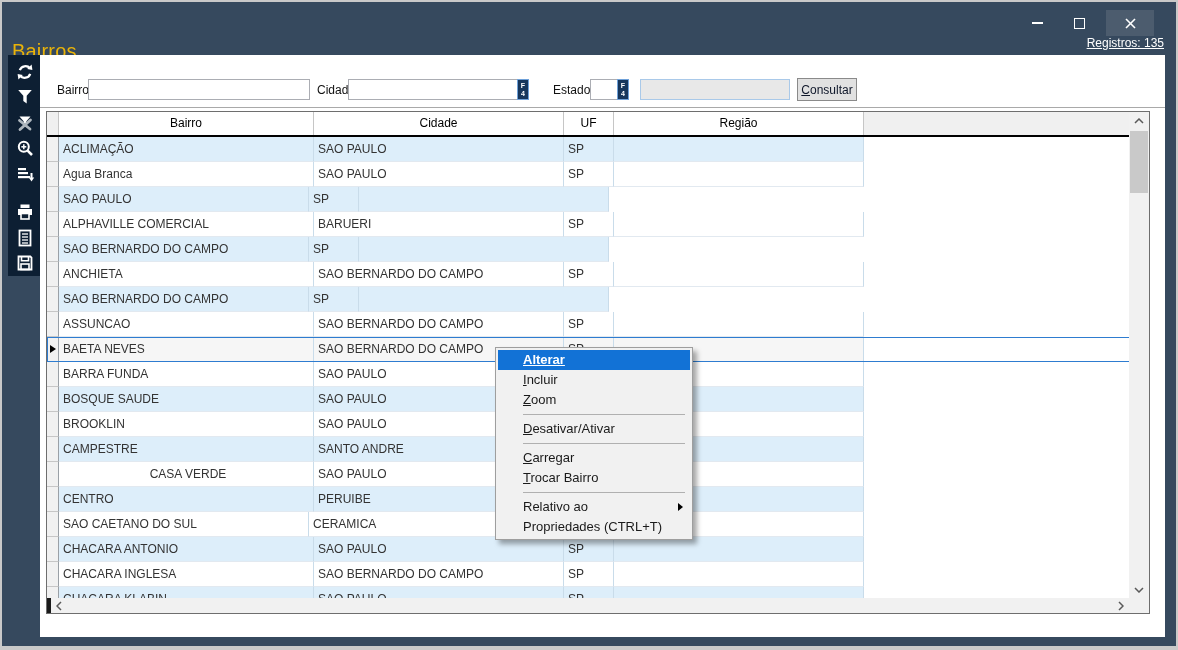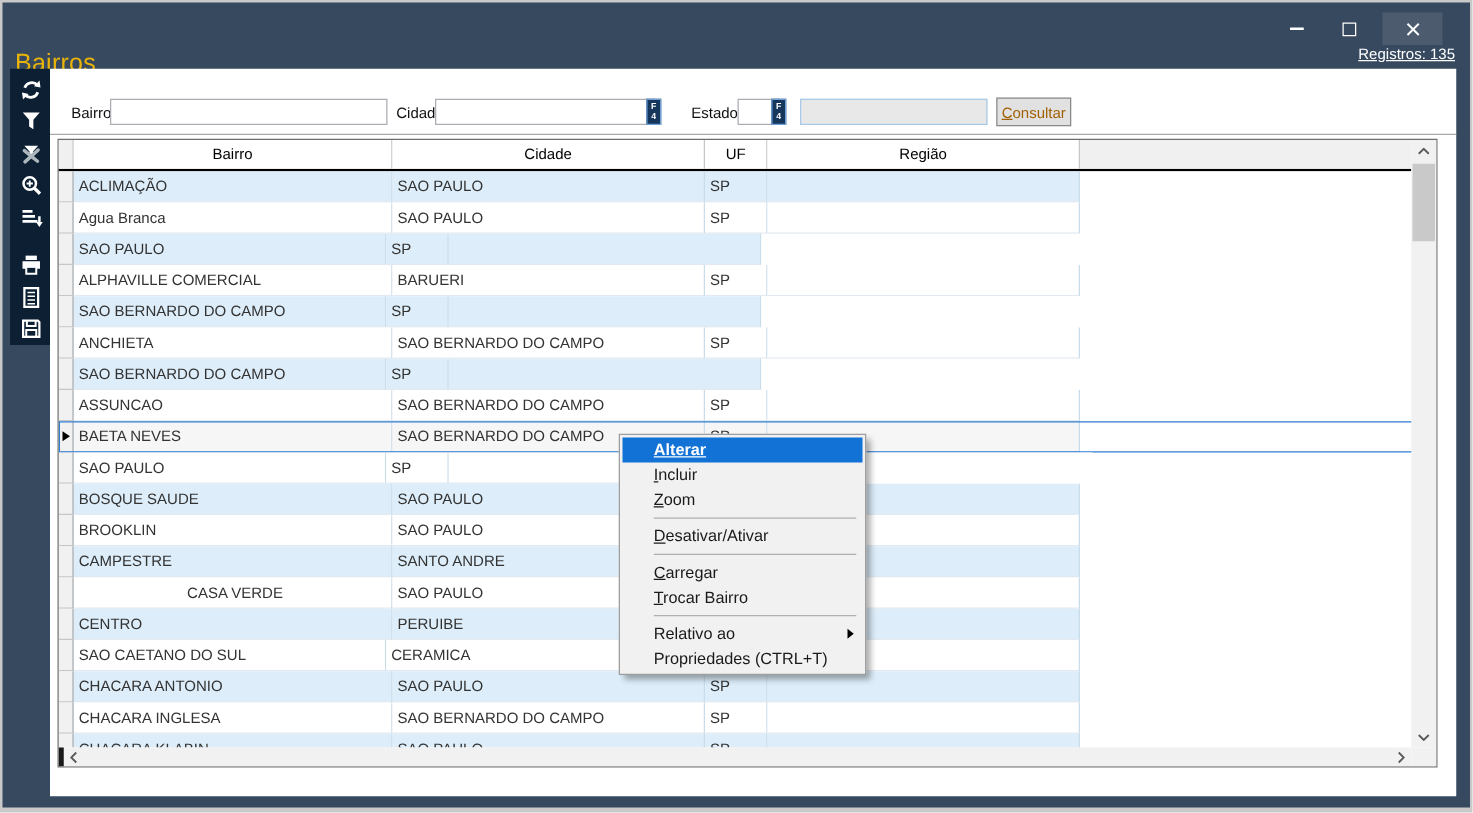--- a/index.html
+++ b/index.html
@@ -26,21 +26,21 @@
   .content{position:absolute;left:38px;top:53px;width:1125px;height:582px;background:#fff;}
   .flabel{position:absolute;font-size:12px;color:#111;top:28px;}
   .tinput{position:absolute;top:24px;height:19px;border:1px solid #ABADB3;font-size:12px;
           padding:0 3px;font-family:"Liberation Sans",sans-serif;}
   .f4{position:absolute;top:24px;width:12px;height:21px;background:#16365C;color:#fff;
       border:1px solid #6FA1D9;box-sizing:border-box;font-size:7px;line-height:8px;
       text-align:center;padding-top:2px;font-weight:bold;cursor:pointer;}
   .disabled-input{background:#E8E8E8;border:1px solid #A9C9E9;}
   .consultar{position:absolute;left:757px;top:23px;width:60px;height:23px;background:#E1E1E1;
              border:1px solid #8a8a8a;font-size:12px;font-family:"Liberation Sans",sans-serif;
-             color:#a16207;padding:0;}
+             color:#0f172a;padding:0;}
   .filter-divider{position:absolute;left:0;top:52px;width:1125px;border-top:1px solid #a9a9a9;height:0;}
   
   .grid{position:absolute;left:6px;top:56px;width:1102px;height:501px;border:1px solid #6e6e6e;
         background:#fff;}
   .ghead{position:absolute;left:0;top:0;width:1082px;height:25px;border-bottom:2px solid #000;
          box-sizing:border-box;display:flex;}
   .hcell{box-sizing:border-box;border-right:1px solid #c6c6c6;background:#fff;font-size:12px;
          line-height:22px;text-align:center;color:#000;overflow:hidden;}
   .hcell.sel,.hcell.fill{background:#F0F0F0;}
   .hcell.fill{border-right:none;}
@@ -274,20 +274,21 @@
               <span class="rowmark"></span>
             </div>
             <div class="gcell" style="width: 255px;">BAETA NEVES</div>
             <div class="gcell" style="width: 250px;">SAO BERNARDO DO CAMPO</div>
             <div class="gcell" style="width: 50px;">SP</div>
             <div class="gcell" style="width: 250px;"></div>
             <div class="gcell fill" style="width: 265px;"></div>
           </div>
           <div class="grow">
             <div class="gcell sel" style="width: 12px;"></div>
+            <div class="gcell" style="width: 255px;">BARRA FUNDA</div>
             <div class="gcell" style="width: 250px;">SAO PAULO</div>
             <div class="gcell" style="width: 50px;">SP</div>
             <div class="gcell" style="width: 250px;"></div>
             <div class="gcell fill" style="width: 265px;"></div>
           </div>
           <div class="grow stripe">
             <div class="gcell sel" style="width: 12px;"></div>
             <div class="gcell" style="width: 255px;">BOSQUE SAUDE</div>
             <div class="gcell" style="width: 250px;">SAO PAULO</div>
             <div class="gcell" style="width: 50px;">SP</div>

